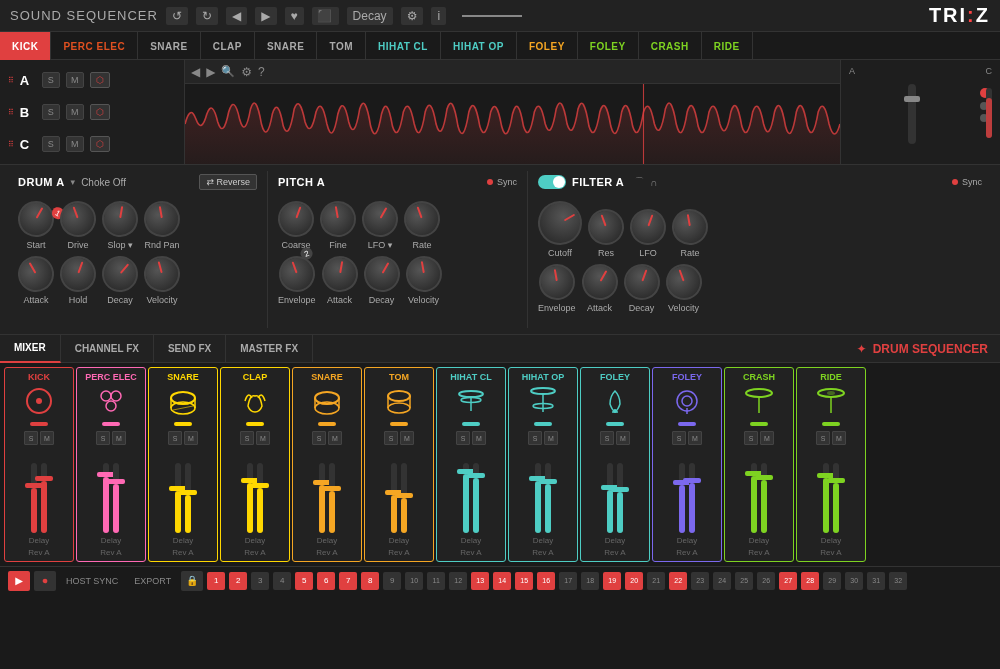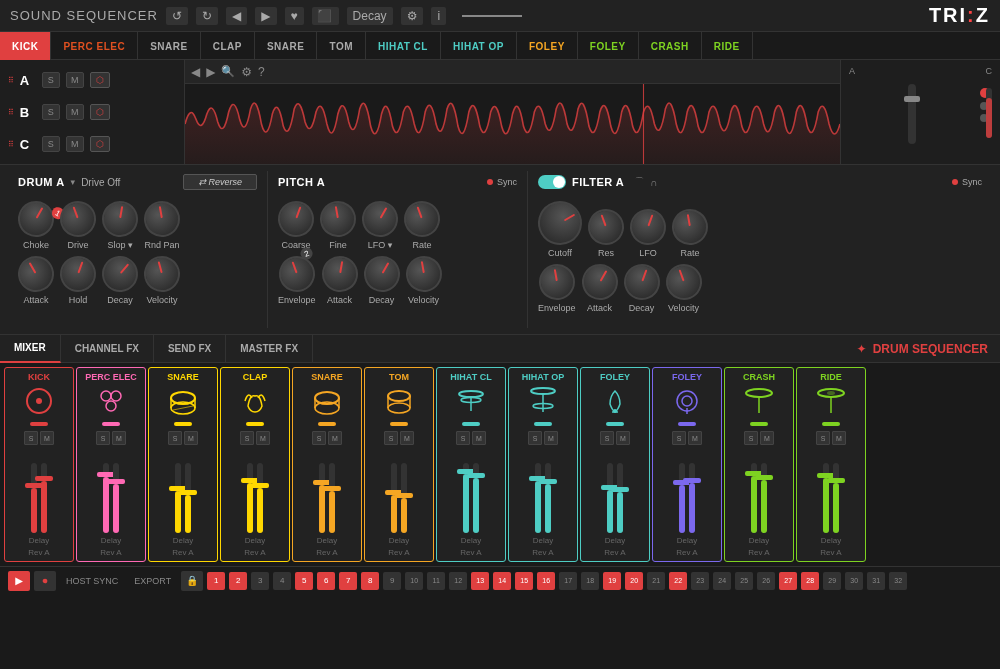--- a/index.html
+++ b/index.html
@@ -230,25 +230,24 @@
       letter-spacing: 0.5px;
     }
     .ctrl-panel-subtitle {
       font-size: 10px;
       color: #aaa;
     }
     .ctrl-btn-small {
       background: #333;
       border: 1px solid #555;
       color: #ccc;
-      padding: 2px 14px;
+      padding: 2px 6px;
       font-size: 9px;
       cursor: pointer;
       border-radius: 2px;
-      font-style: italic;
     }
     .sync-indicator {
       margin-left: auto;
       display: flex;
       align-items: center;
       gap: 4px;
       font-size: 9px;
       color: #aaa;
     }
     .sync-dot {
@@ -677,31 +676,31 @@
     </div>
   </div>
 </div>
 
 <div class="controls-section">
 
   <div class="ctrl-panel" style="width:260px;">
     <div class="ctrl-panel-header">
       <span class="ctrl-panel-title">DRUM A</span>
       <span style="color:#888; font-size:9px;">▾</span>
-      <span class="ctrl-panel-subtitle">Drive Off</span>
+      <span class="ctrl-panel-subtitle">Choke Off</span>
       <button class="ctrl-btn-small" style="margin-left:auto;">⇄ Reverse</button>
     </div>
     <div class="knobs-two-rows">
       <div class="knobs-row">
 
         <div class="knob-group">
           <div class="knob" style="transform: rotate(30deg); position:relative;">
             <div class="knob-badge">1</div>
           </div>
-          <span class="knob-label">Choke</span>
+          <span class="knob-label">Start</span>
         </div>
         <div class="knob-group">
           <div class="knob" style="transform: rotate(-20deg);"></div>
           <span class="knob-label">Drive</span>
         </div>
         <div class="knob-group">
           <div class="knob" style="transform: rotate(10deg);"></div>
           <span class="knob-label">Slop ▾</span>
         </div>
         <div class="knob-group">

